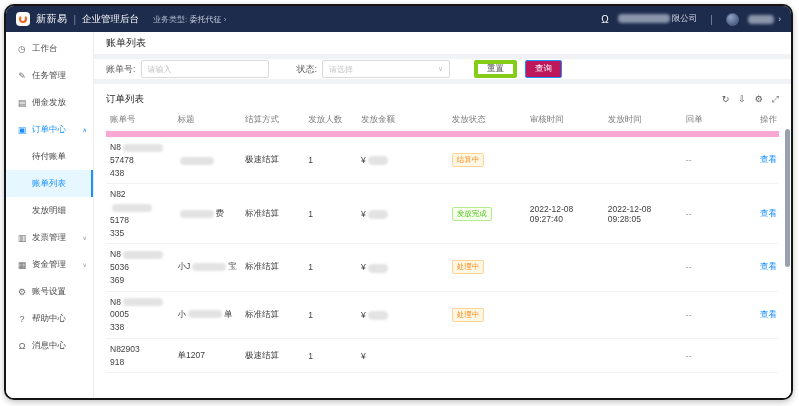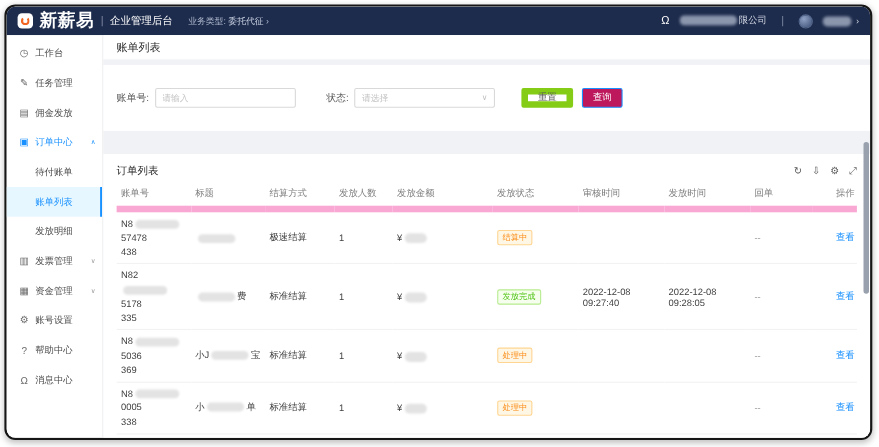--- a/index.html
+++ b/index.html
@@ -4,21 +4,21 @@
 <style>
   html,body{margin:0;padding:0;width:799px;height:406px;background:#fff;
     font-family:"Liberation Sans","DejaVu Sans",sans-serif;}
   *{box-sizing:border-box;}
   .window{position:absolute;left:4px;top:4px;width:789px;height:396px;background:#fff;
     border:2px solid #161616;border-radius:10px;overflow:hidden;box-shadow:0 2px 6px rgba(0,0,0,.25);}
   
   .hdr{height:26px;background:#1d2b4c;display:flex;align-items:center;padding:0 10px;color:#e8ecf5;}
   .logo{width:14px;height:14px;background:#fff;border-radius:4px;display:flex;align-items:center;justify-content:center;margin-right:6px;flex:none;}
   .logo i{display:block;width:8px;height:8px;border:2.5px solid #f26522;border-top-color:transparent;border-radius:50%;}
-  .brand{font-size:16px;font-weight:bold;color:#fff;letter-spacing:.5px;}
+  .brand{font-size:10px;font-weight:normal;color:#fff;letter-spacing:.5px;}
   .hdr .sep{margin:0 6px;color:#7e89a3;font-size:10px;}
   .subtitle{font-size:9.5px;color:#fff;}
   .biz{font-size:8px;color:#aeb8cd;margin-left:14px;}
   .biz b{color:#cdd5e6;font-weight:normal;}
   .hdr-right{margin-left:auto;display:flex;align-items:center;gap:7px;font-size:8.5px;color:#d5dae6;}
   .bell{font-size:10px;color:#fff;transform:scaleY(1.05);}
   .avatar{width:13px;height:13px;border-radius:50%;background:radial-gradient(circle at 35% 30%,#8fa2c5,#3a4c72);border:1px solid #55688e;}
   
   .rd{display:inline-block;height:8px;background:#e3e3e3;border-radius:4px;filter:blur(1.2px);vertical-align:middle;margin:0 2px;}
   .rd-dark{background:#8b96ad;filter:blur(1.6px);}
@@ -34,32 +34,32 @@
   .s-item .ic{width:12px;font-size:9px;color:#6b6b6b;margin-right:4px;text-align:center;flex:none;}
   .s-item .caret{margin-left:auto;font-size:6px;color:#9a9a9a;}
   .s-item.parent-active{color:#1890ff;}
   .s-item.parent-active .ic,.s-item.parent-active .caret{color:#1890ff;}
   .s-child{height:27px;display:flex;align-items:center;padding-left:26px;cursor:pointer;}
   .s-child.sel{background:#e6f7ff;color:#1890ff;box-shadow:inset -2px 0 0 #1890ff;}
   
   .content{flex:1;min-width:0;background:#f0f2f5;display:flex;flex-direction:column;position:relative;}
   .titlebar{height:22px;background:#fff;display:flex;align-items:center;padding:0 12px;
     font-size:10px;color:#262626;font-weight:500;margin-bottom:5px;}
-  .filter{background:#fff;padding:21px 12px;display:flex;align-items:center;margin-bottom:21px;font-size:9px;color:#595959;}
+  .filter{background:#fff;padding:1px 12px;display:flex;align-items:center;margin-bottom:5px;font-size:9px;color:#595959;}
   .f-label{margin-right:5px;}
   .f-input{width:128px;height:18px;border:1px solid #d9d9d9;border-radius:2px;padding:0 6px;font-size:8px;
     font-family:"Liberation Sans","DejaVu Sans",sans-serif;color:#333;}
   .f-input::placeholder{color:#c3c3c3;}
   .f-select{width:128px;height:18px;border:1px solid #d9d9d9;border-radius:2px;padding:0 6px;display:flex;
     align-items:center;color:#c3c3c3;font-size:8px;margin-left:0;background:#fff;cursor:pointer;}
   .f-select .arr{margin-left:auto;font-size:7px;color:#bfbfbf;}
   .gap28{width:28px;}
   .btn{height:18px;padding:0 9px;font-size:8.5px;border-radius:2px;cursor:pointer;display:inline-flex;align-items:center;
     font-family:"Liberation Sans","DejaVu Sans",sans-serif;}
-  .btn-default{background:#fff;border:6px solid #84cc16;color:#555;margin-left:24px;}
+  .btn-default{background:#fff;border:4px solid #84cc16;color:#555;margin-left:24px;}
   .btn-primary{background:#be185d;border:1px solid #1890ff;color:#fff;margin-left:8px;}
   
   .tcard{background:#fff;flex:1;padding:5px 12px 0;overflow:hidden;}
   .t-head{display:flex;align-items:center;height:20px;}
   .t-title{font-size:9.5px;color:#262626;font-weight:500;}
   .t-icons{margin-left:auto;display:flex;gap:9px;font-size:9px;color:#595959;}
   .t-icons span{cursor:pointer;}
   table{width:100%;border-collapse:collapse;table-layout:fixed;font-size:8.5px;color:#404040;}
   th{font-weight:normal;color:#7d7d7d;text-align:left;padding:5px 4px;border-bottom:6px solid #f9a8d4;height:16px;}
   td{padding:4px 4px;border-bottom:1px solid #f2f2f2;height:30px;vertical-align:middle;}

